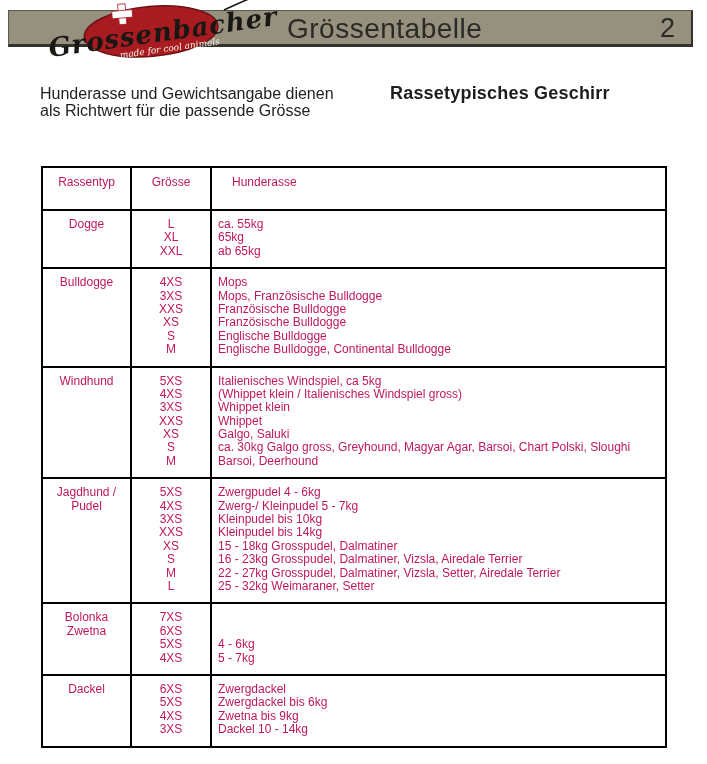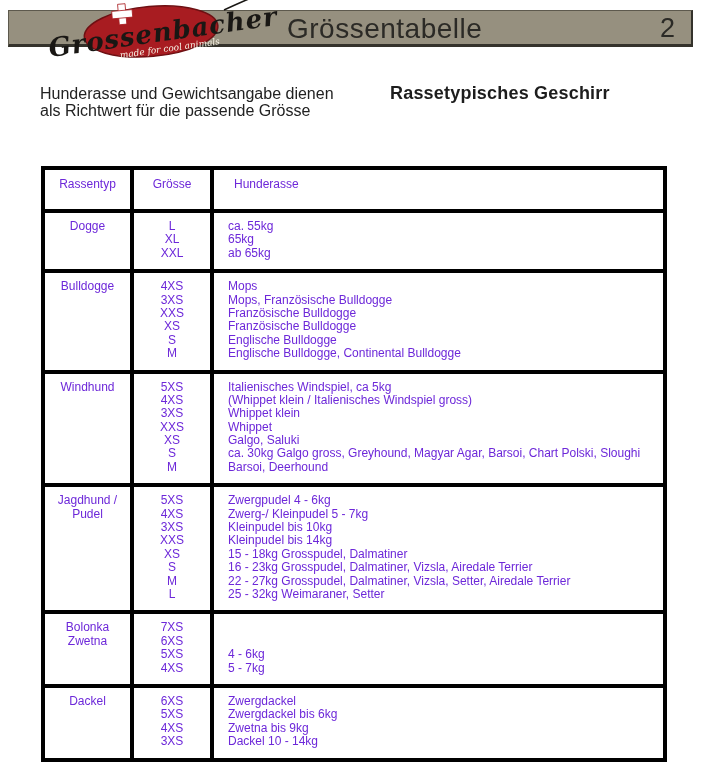--- a/index.html
+++ b/index.html
@@ -28,28 +28,28 @@
   }
   .intro-subtitle {
     position:absolute; left:390px; top:83px; font-size:18px; font-weight:bold; color:#1d1d1d;
     letter-spacing:0.2px;
   }
   table.size-table {
     position:absolute; left:41px; top:166px; width:626px;
     border-collapse:collapse; table-layout:fixed;
   }
   .size-table th, .size-table td {
-    border:4px solid #000000; vertical-align:top;
-    font-size:12px; font-weight:normal; color:#6d28d9;
+    border:2px solid #000000; vertical-align:top;
+    font-size:12px; font-weight:normal; color:#be185d;
   }
   .size-table th { height:43px; padding-top:7px; }
   .size-table td { padding-top:7px; padding-bottom:9px; line-height:13.4px; }
   .col-type  { width:89px; text-align:center; white-space:pre-line; }
   .col-size  { width:80px; text-align:center; }
-  .col-breed { text-align:left; padding-left:14px; padding-right:6px; }
+  .col-breed { text-align:left; padding-left:6px; padding-right:6px; }
   th.col-breed { padding-left:20px;margin-left:24px; }
   .size-line, .breed-line { height:13.4px; }
 </style>
 </head>
 <body>
 
 <div class="banner" style="background-color: rgb(150, 144, 127);"></div>
 
 <div class="banner-title">Grössentabelle</div>
 

